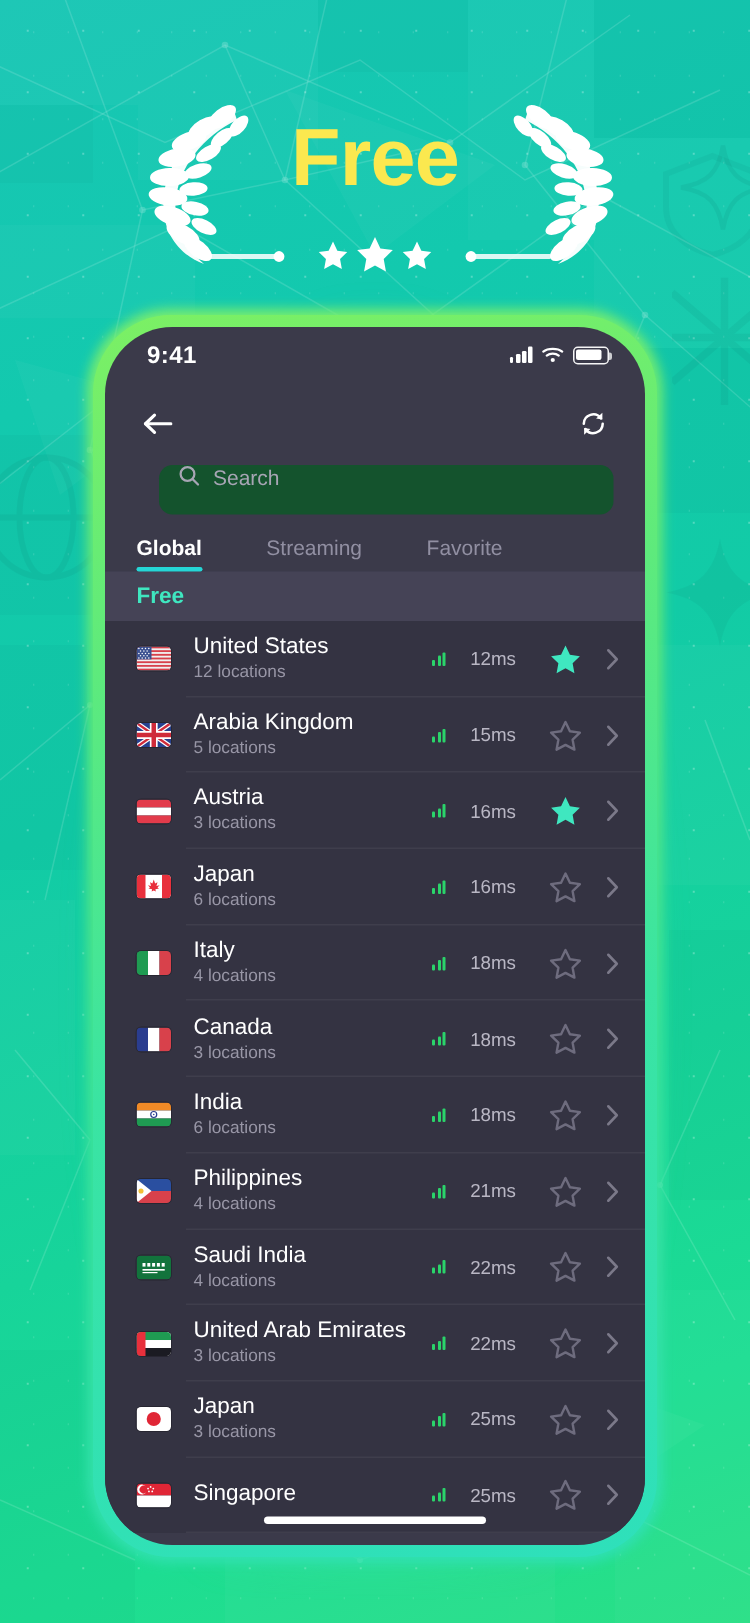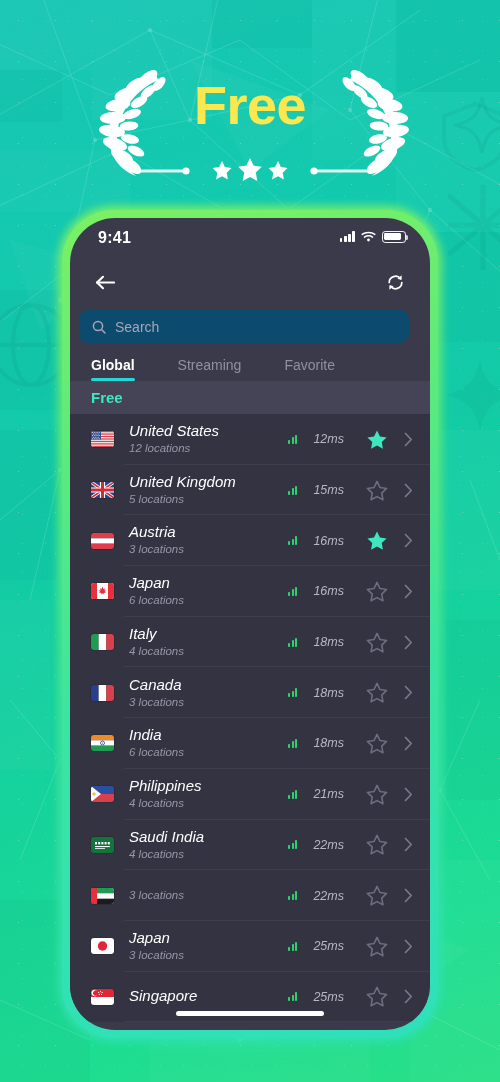--- a/index.html
+++ b/index.html
@@ -61,36 +61,36 @@
     background:rgba(255,255,255,.75);border-radius:0 1.5px 1.5px 0;}
 
   
   .navbar{position:relative;height:42px;}
   .nav-title{position:absolute;left:0;top:8px;width:100%;text-align:center;
     font-size:16.5px;color:#fff;font-weight:normal;}
   .nav-back{position:absolute;left:20px;top:6px;width:30px;height:28px;display:flex;align-items:center;justify-content:center;}
   .nav-refresh{position:absolute;right:20px;top:6px;width:30px;height:28px;display:flex;align-items:center;justify-content:center;}
 
   
-  .search{margin:6px 21px 0 9px;height:33px;background:#0c4a6e;border-radius:9px;
-    display:flex;align-items:center;padding:0 13px;gap:9px;}
+  .search{margin:6px 21px 0 36px;height:33px;background:#14532d;border-radius:9px;
+    display:flex;padding:0 13px;gap:9px;}
   .search-text{font-size:14px;color:#a7a5b4;}
 
   
   .tabs{display:flex;margin:14px 0 0 21px;gap:43px;position:relative;}
   .tab{font-size:14px;color:#918fa2;padding-bottom:8px;position:relative;}
   .tab.active{color:#fff;font-weight:bold;}
   .tab.active:after{content:"";position:absolute;left:0;right:0;bottom:0;height:3px;background:#25d6d6;border-radius:2px;}
 
   
   .sect{background:#454356;padding:8px 0 7px 21px;}
   .sect-label{font-size:15px;color:#3fe7c0;font-weight:bold;}
 
   
-  .list{background:#343342;font-style:italic;}
+  .list{background:#343342;}
   .row{position:relative;height:50.7px;display:flex;align-items:center;padding:0 16px 0 21px;box-sizing:border-box;}
   .row:after{content:"";position:absolute;left:54px;right:0;bottom:0;height:1px;background:rgba(255,255,255,.055);}
   .flag{width:23px;height:16px;border-radius:3px;overflow:hidden;flex:0 0 auto;position:relative;
     box-shadow:0 0 0 .6px rgba(0,0,0,.25);}
   .rname{flex:1 1 auto;margin-left:15px;min-width:0;}
   .rtitle{font-size:15px;color:#fff;line-height:1.12;white-space:nowrap;}
   .rsub{font-size:11.5px;color:#9896a6;line-height:1.35;margin-top:1px;}
   .ping{display:flex;align-items:center;gap:16px;flex:0 0 auto;margin-right:22px;}
   .pbars{display:flex;align-items:flex-end;gap:1.3px;height:9px;}
   .pbars i{display:block;width:2.2px;background:#2ad46a;border-radius:.7px;}
@@ -392,21 +392,21 @@
                 <path d="M23 0 L0 16"></path>
               </g>
      <g stroke="#cf2b3a" stroke-width="1.6">
                 <path d="M0 0 L23 16"></path>
                 <path d="M23 0 L0 16"></path>
               </g>
      <path d="M11.5 0 V16 M0 8 H23" stroke="#fff" stroke-width="5.2"></path>
      <path d="M11.5 0 V16 M0 8 H23" stroke="#cf2b3a" stroke-width="3"></path>
             </svg></span>
      <span class="rname">
-       <span class="rtitle">United Kingdom</span>
+       <span class="rtitle">Arabia Kingdom</span>
        <span class="rsub" style="display:block">5 locations</span>
      </span>
      <span class="ping">
        <span class="pbars">
               <i style="height:4px"></i>
               <i style="height:6.5px"></i>
               <i style="height:9px"></i>
             </span>
        <span class="ptext">15ms</span>
      </span>
@@ -636,20 +636,21 @@
      </span>
         </div>
         <div class="row">
           <span class="flag"><svg viewBox="0 0 23 16" width="23" height="16">
               <rect width="23" height="16" fill="#fff"></rect>
               <rect width="23" height="5.34" fill="#1f9b52"></rect>
               <rect y="10.67" width="23" height="5.33" fill="#1b1b22"></rect>
               <rect width="6" height="16" fill="#e8303c"></rect>
             </svg></span>
      <span class="rname">
+       <span class="rtitle">United Arab Emirates</span>
        <span class="rsub" style="display:block">3 locations</span>
      </span>
      <span class="ping">
        <span class="pbars">
               <i style="height:4px"></i>
               <i style="height:6.5px"></i>
               <i style="height:9px"></i>
             </span>
        <span class="ptext">22ms</span>
      </span>

